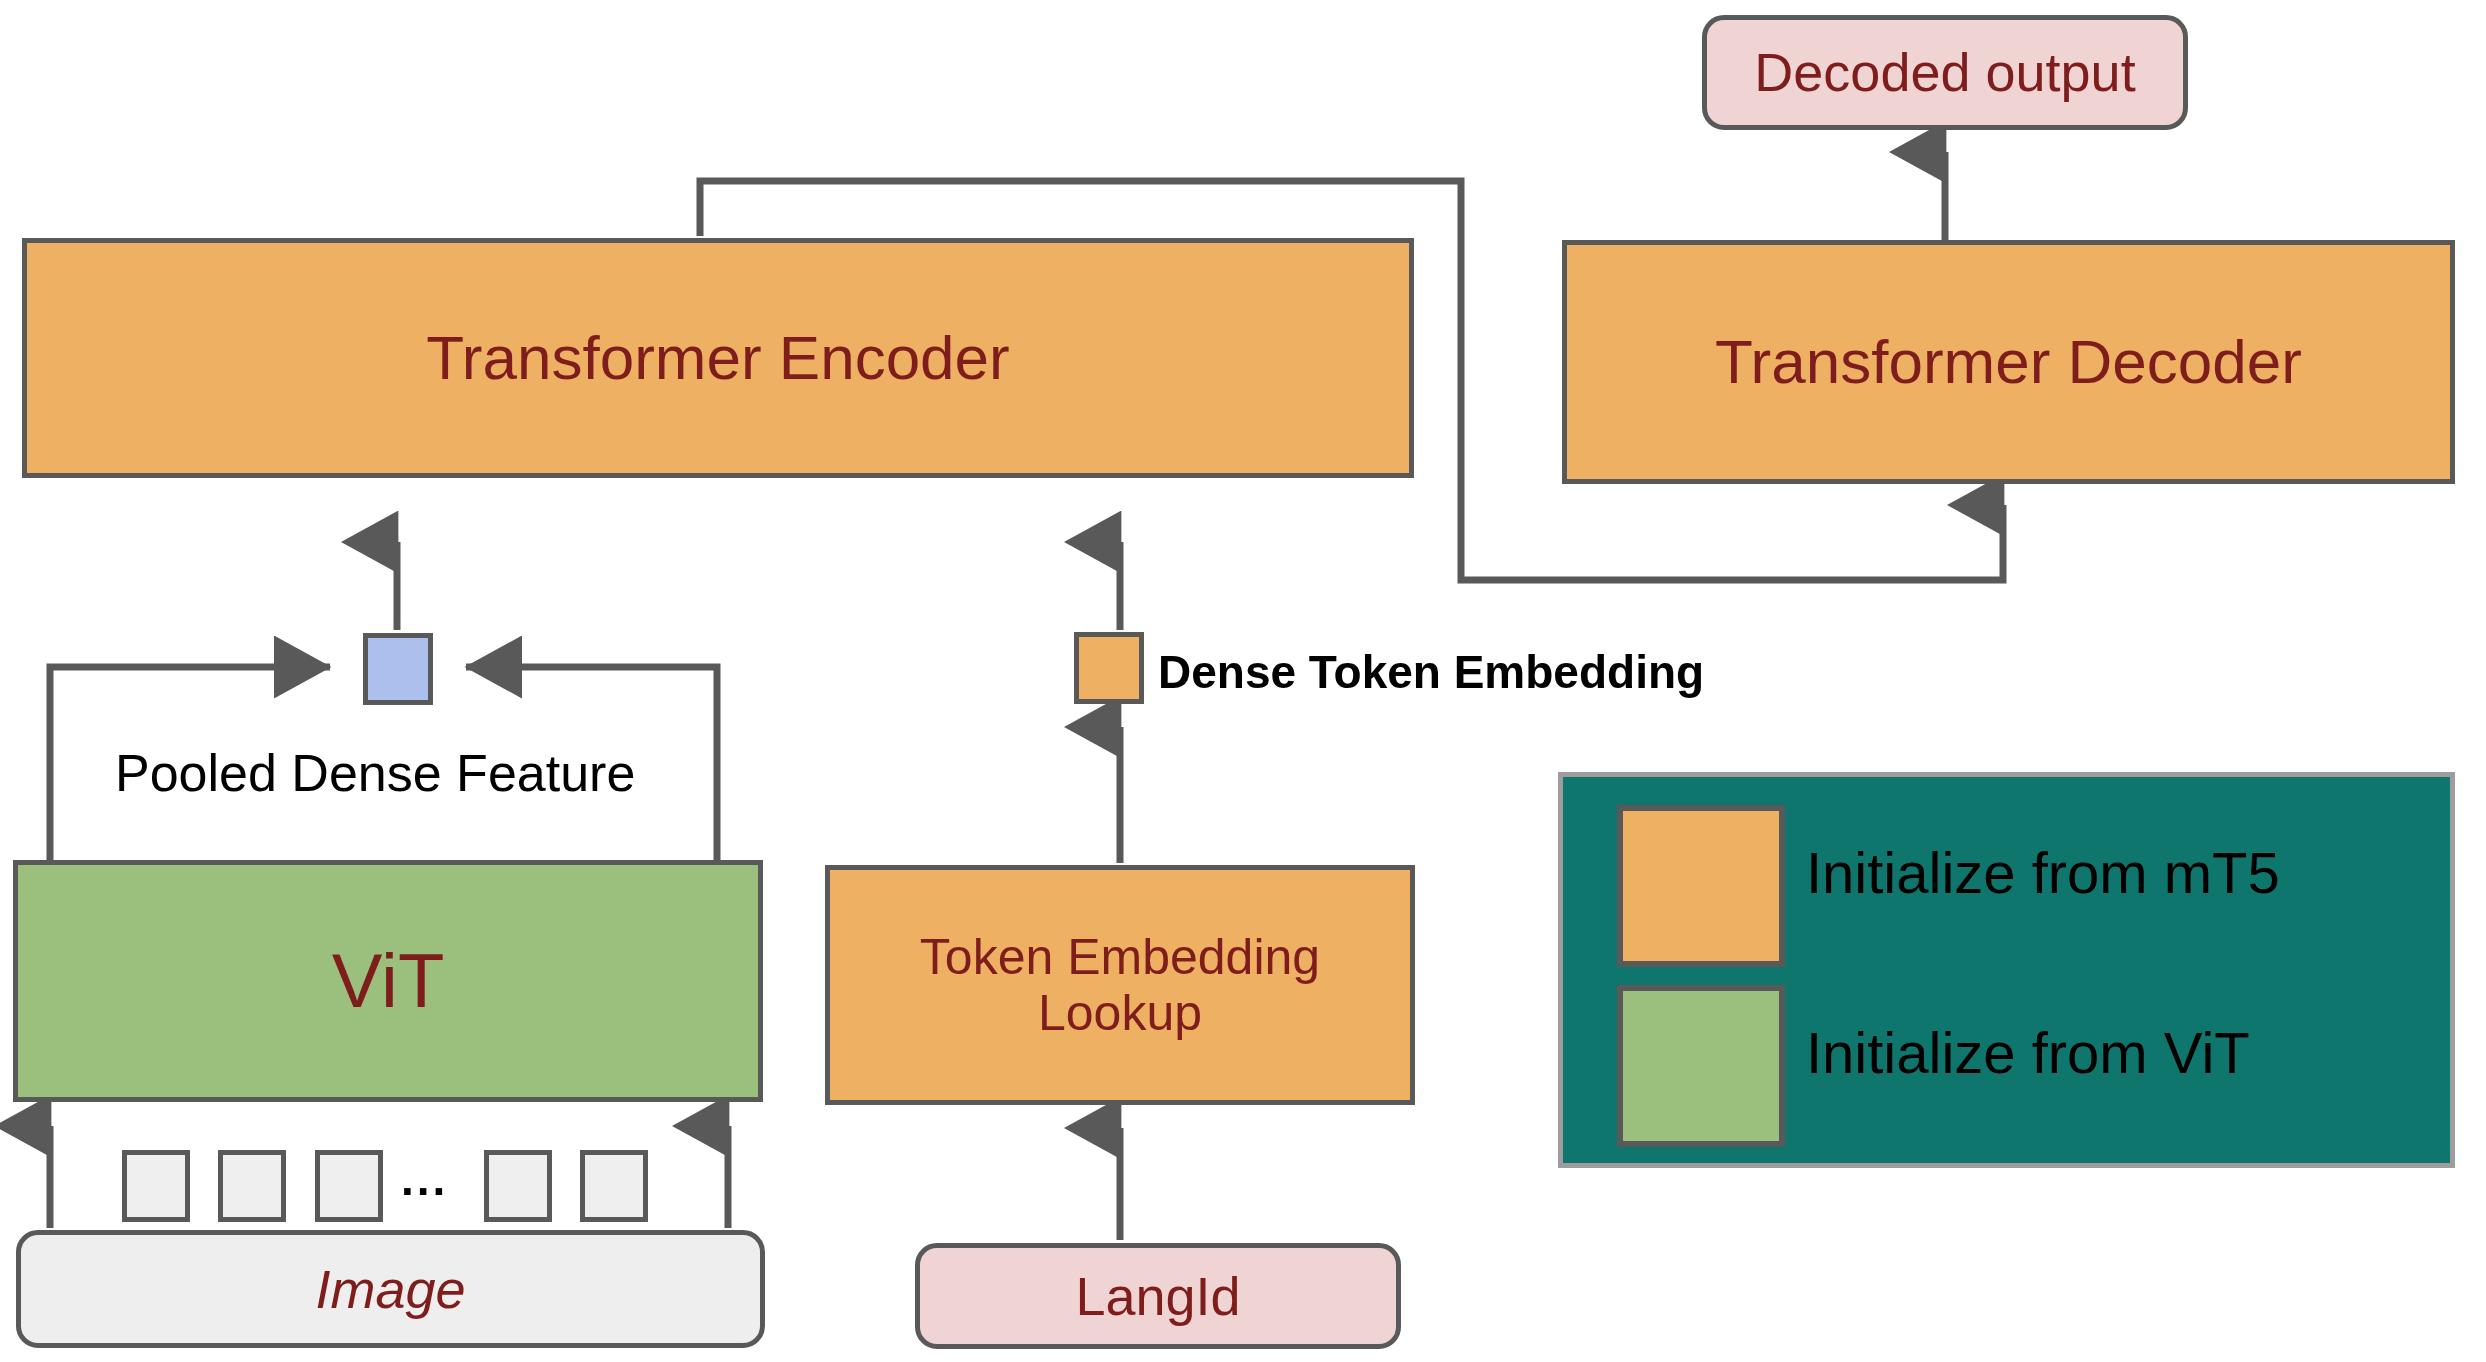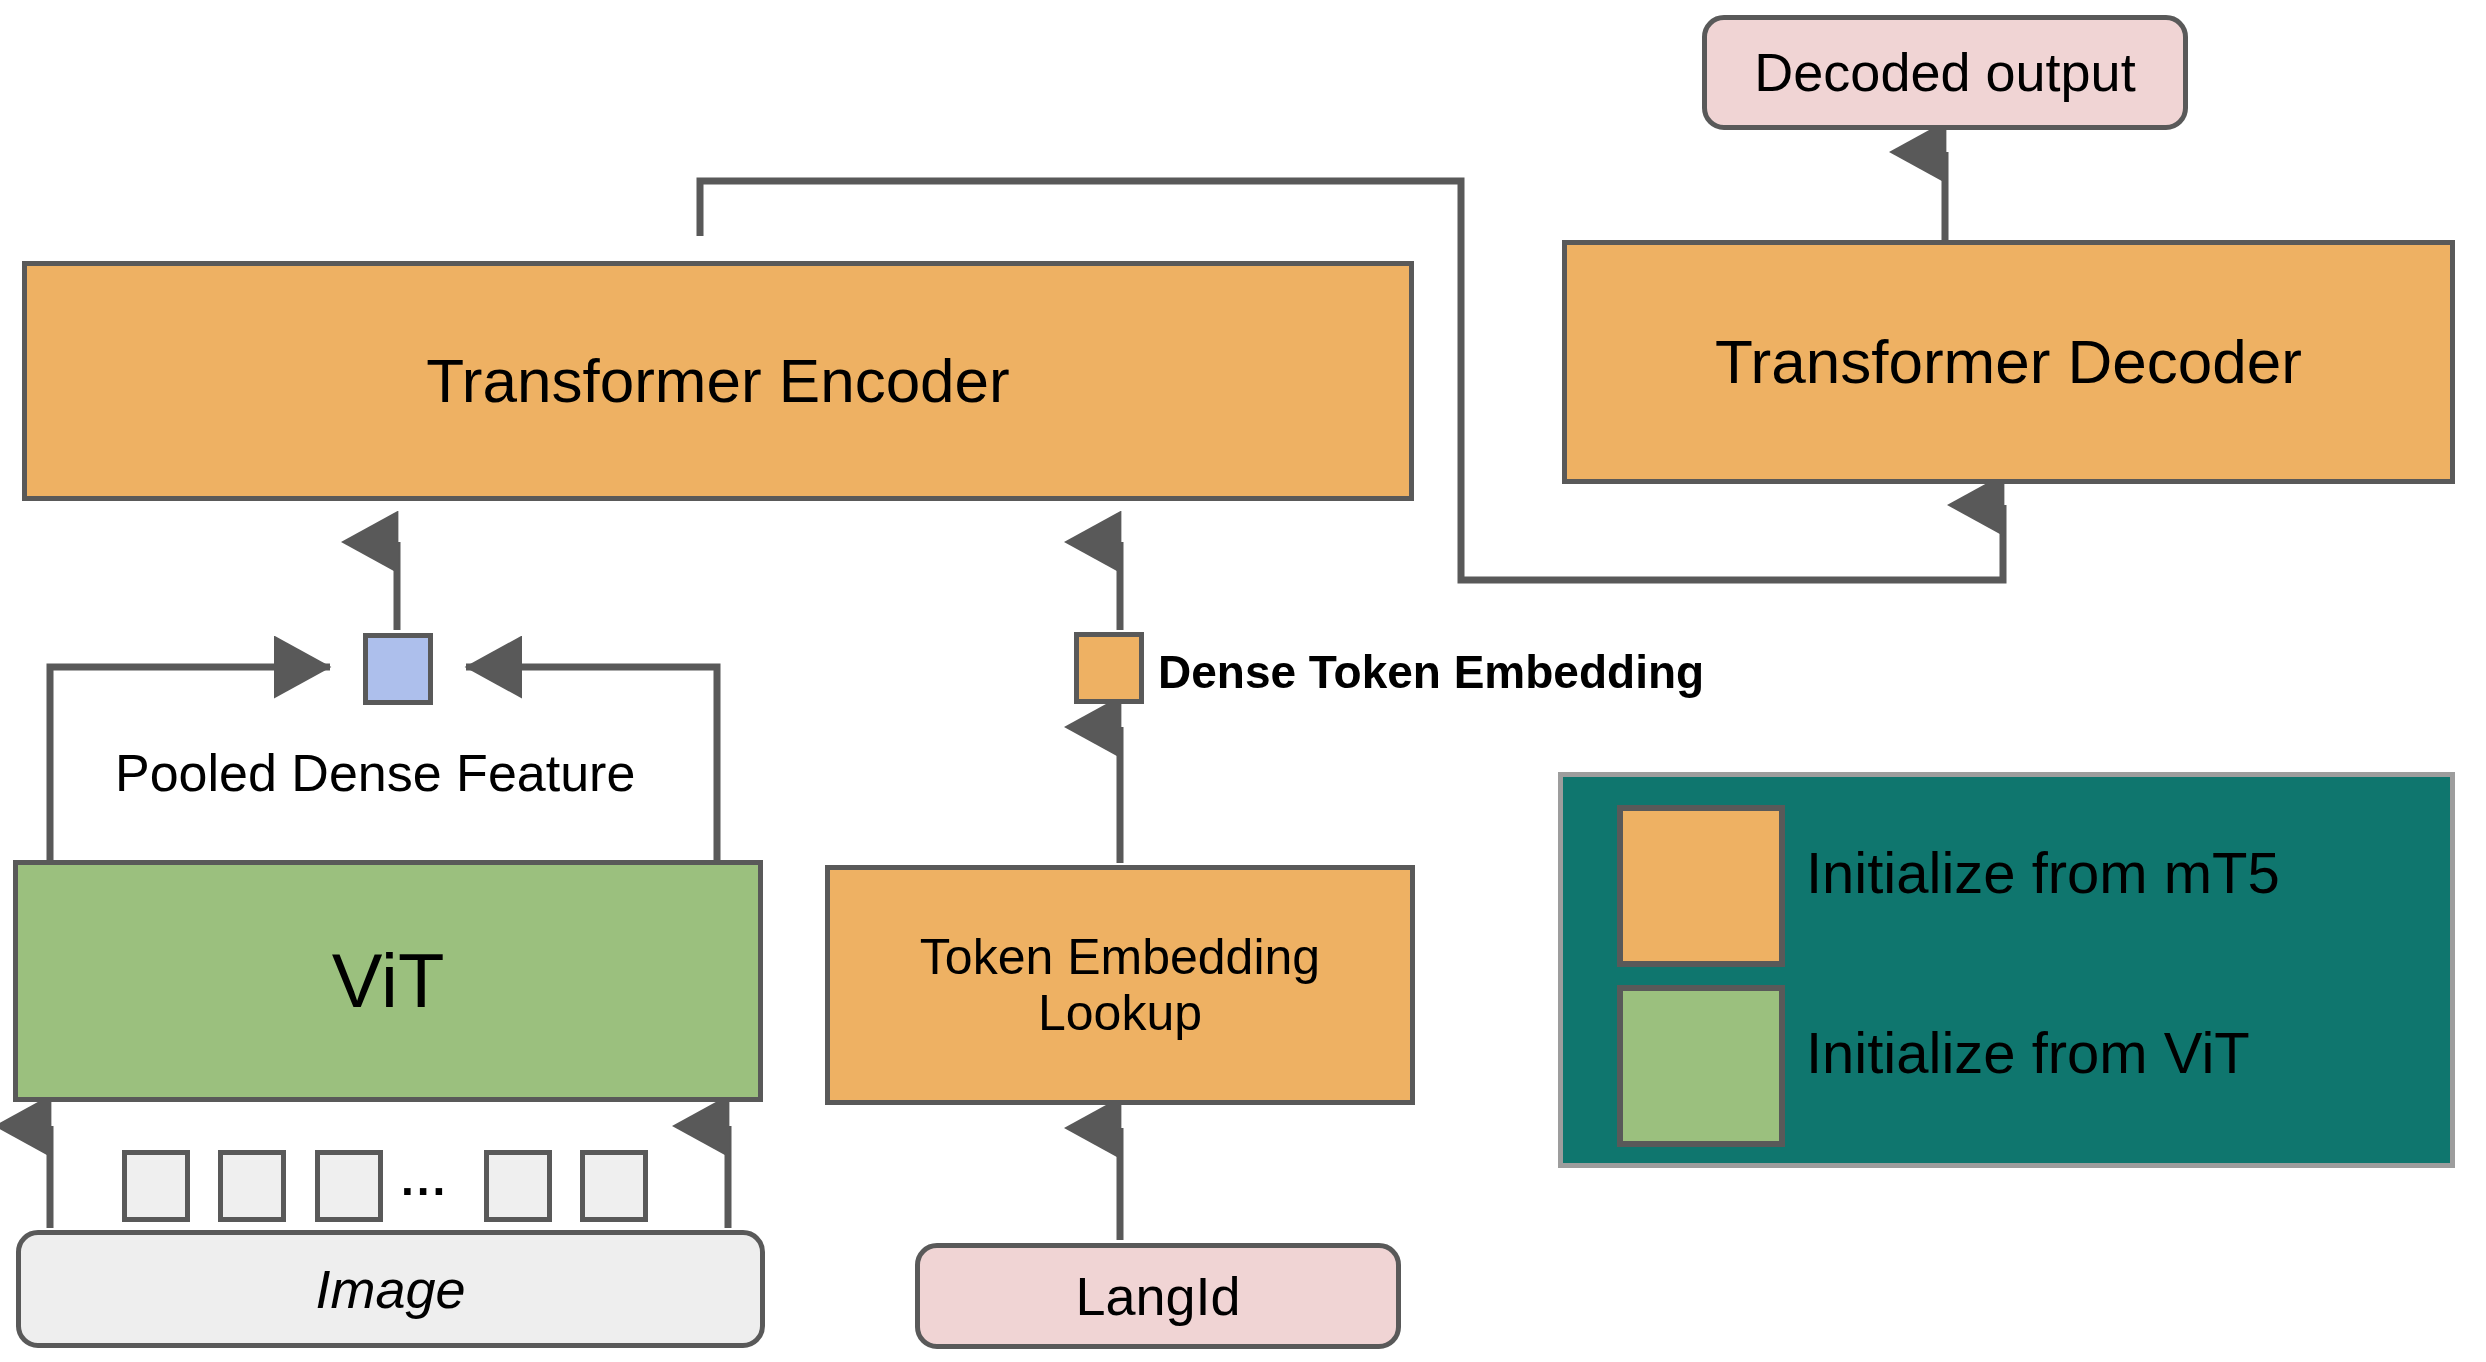--- a/index.html
+++ b/index.html
@@ -22,21 +22,21 @@
     height: 1362px;
     pointer-events: none;
   }
   .node {
     position: absolute;
     box-sizing: border-box;
     display: flex;
     align-items: center;
     justify-content: center;
     text-align: center;
-    color: #000000;
+    color: #7f1d1d;
     line-height: 1.12;
   }
   .orange  { background: #eeb163; border: 5px solid #595959; }
   .green   { background: #9bc07e; border: 5px solid #595959; }
   .pink    { background: #f0d4d4; border: 5px solid #595959; border-radius: 22px; }
   .grey    { background: #eeeeee; border: 5px solid #595959; border-radius: 22px; font-style: italic; }
   .patch   { background: #efefef; border: 5px solid #595959; }
   .blue    { background: #adbfec; border: 5px solid #595959; }
   .swatch-o{ background: #eeb163; border: 6px solid #595959; }
   .swatch-g{ background: #9bc07e; border: 6px solid #595959; }
@@ -95,21 +95,21 @@
 
     <path d="M 50,1228 L 50,1126" fill="none" stroke="#595959" stroke-width="7" marker-end="url(#ah-up)"></path>
 
     <path d="M 728,1228 L 728,1126" fill="none" stroke="#595959" stroke-width="7" marker-end="url(#ah-up)"></path>
 
     <path d="M 1120,863 L 1120,727" fill="none" stroke="#595959" stroke-width="7" marker-end="url(#ah-up)"></path>
 
     <path d="M 1120,1240 L 1120,1128" fill="none" stroke="#595959" stroke-width="7" marker-end="url(#ah-up)"></path>
   </svg>
 
-  <div class="node orange" style="left:22px; top:238px; width:1392px; height:240px; font-size:62px;margin-top:23px;">Transformer Encoder</div>
+  <div class="node orange" style="left:22px; top:238px; width:1392px; height:240px; font-size:62px;">Transformer Encoder</div>
 
   <div class="node orange" style="left:1562px; top:240px; width:893px; height:244px; font-size:62px;">Transformer Decoder</div>
 
   <div class="node pink" style="left:1702px; top:15px; width:486px; height:115px; font-size:54px;">Decoded output</div>
 
   <div class="node blue" style="left:363px; top:633px; width:70px; height:72px;"></div>
 
   <div class="label-free" style="left:115px; top:743px; font-size:52px;">Pooled Dense Feature</div>
 
   <div class="node orange" style="left:1074px; top:632px; width:70px; height:72px; border-width:5px;"></div>

